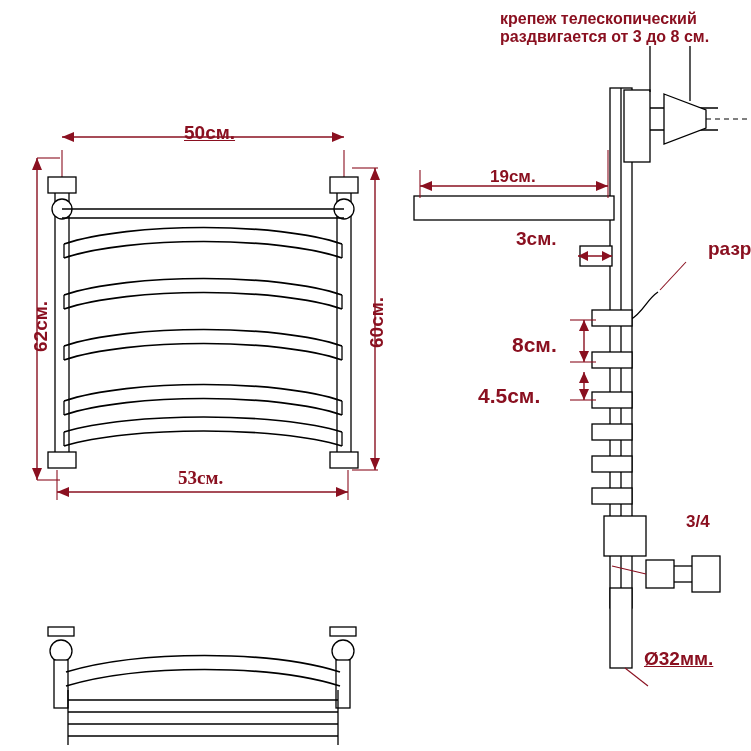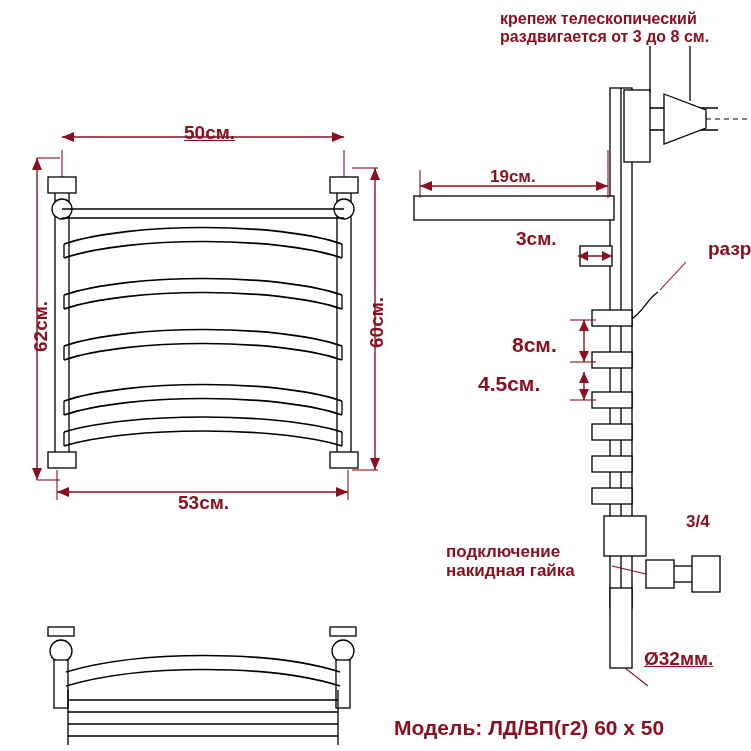--- a/index.html
+++ b/index.html
@@ -187,29 +187,26 @@
       <line class="dimthin" x1="612" y1="566" x2="646" y2="574"></line>
 
       <rect class="fillw" x="610" y="588" width="22" height="80"></rect>
       <line class="dimthin" x1="625" y1="668" x2="648" y2="686"></line>
     </g>
   </svg>
 
   <div class="lbl sz18" style="left:184px; top:122px;text-decoration:underline;">50см.</div>
   <div class="lbl sz18 vert" style="left:30px; top:352px;">62см.</div>
   <div class="lbl sz18 vert" style="left:366px; top:348px;">60см.</div>
-  <div class="lbl sz18" style="left:178px; top:492px;">53см.</div>
+  <div class="lbl sz18" style="left:178px; top:467px;font-family:Liberation Serif, serif;">53см.</div>
 
   <div class="lbl sz15" style="left:500px; top:10px;">крепеж телескопический
 раздвигается от 3 до 8 см.</div>
   <div class="lbl sz16" style="left:490px; top:167px;text-align:center;">19см.</div>
   <div class="lbl sz18" style="left:516px; top:228px;">3см.</div>
   <div class="lbl sz18" style="left:708px; top:238px;">разрез</div>
   <div class="lbl sz20" style="left:512px; top:325px;margin-top:8px;">8см.</div>
-  <div class="lbl sz20" style="left:478px; top:372px;text-align:right;">4.5см.</div>
-  <div class="lbl sz16" style="left:446px; top:542px;">подключение
-накидная гайка</div>
+  <div class="lbl sz20" style="left:478px; top:384px;text-align:right;">4.5см.</div>
   <div class="lbl sz16" style="left:686px; top:512px;">3/4</div>
   <div class="lbl sz18" style="left:644px; top:648px;text-decoration:underline;">Ø32мм.</div>
 
-  <div class="lbl sz20" style="left:394px; top:716px;">Модель: ЛД/ВП(г2) 60 х 50</div>
 
 </div>
 
 </body></html>

